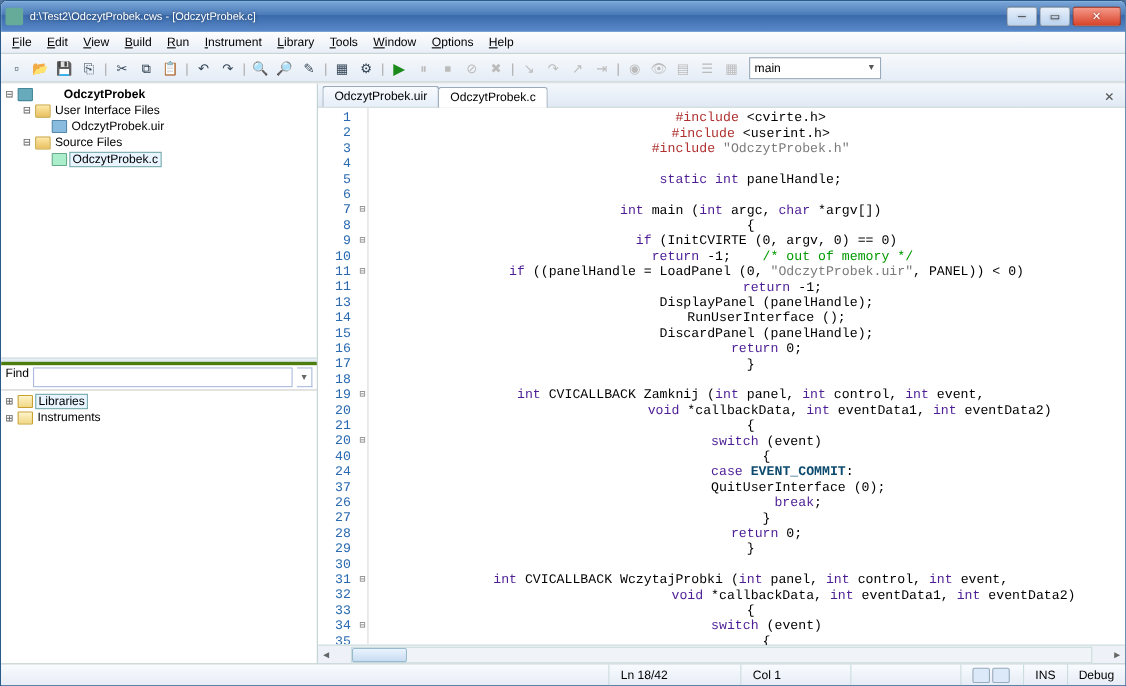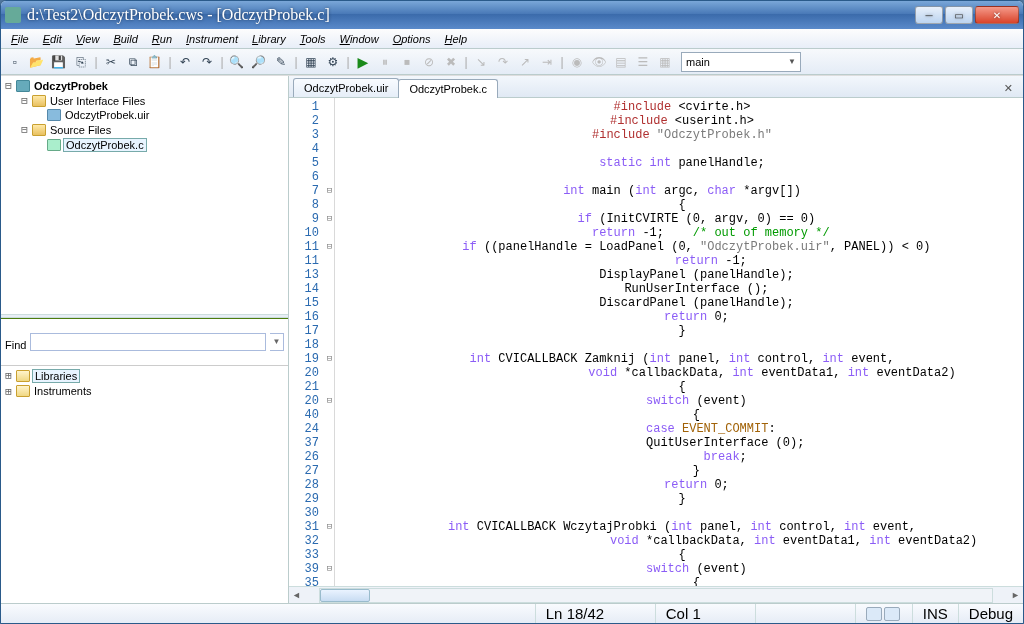--- a/index.html
+++ b/index.html
@@ -1,28 +1,28 @@
 <!DOCTYPE html>
 <html><head>
 <meta charset="utf-8">
 <style>
 * { box-sizing: border-box; margin: 0; padding: 0; }
 body { font-family: "Segoe UI", Tahoma, sans-serif; font-size: 11px; background:#5a84b0; width:1024px; height:624px; overflow:hidden; }
 
 .window { width:1024px; height:624px; border:1px solid #2a5a8a; background:#fff; display:flex; flex-direction:column; border-radius:6px 6px 0 0; overflow:hidden; box-shadow:0 0 8px rgba(0,0,0,.4);}
 .titlebar { height:28px; background:linear-gradient(#7aa7d8,#4a7ab8 45%,#3a6aaa 46%,#5a8aca); display:flex; align-items:center; padding:0 4px; color:#fff; text-shadow:0 0 3px rgba(0,0,0,.5); }
 .titlebar .ticon { width:16px;height:16px;background:#6a9; border-radius:2px; margin-right:6px; display:inline-block;}
-.titlebar .title { flex:1; font-size:16px;font-family:Liberation Serif, serif; }
+.titlebar .title { flex:1; font-size:10px; }
 .winbtns { display:flex; gap:2px;}
 .winbtn { width:28px; height:18px; border:1px solid rgba(0,0,0,.3); border-radius:3px; background:linear-gradient(#e8f0fa,#bcd4f0); display:flex;align-items:center;justify-content:center; font-size:10px; color:#333;}
 .winbtn.close { background:linear-gradient(#f59a8a,#d9432a); color:#fff; width:44px;}
 .winbtn.max { }
 
 .menubar { height:20px; background:linear-gradient(#fdfdfd,#e8eef8); border-bottom:1px solid #bcc; display:flex; align-items:center; padding:0 4px; gap:2px;}
-.menubar span { padding:2px 6px; border-radius:2px;font-style:italic; }
+.menubar span { padding:2px 6px; border-radius:2px; }
 .menubar span u { text-decoration:underline; }
 
 .toolbar { height:26px; background:linear-gradient(#f7f9fc,#e4ecf6); border-bottom:1px solid #bcc; display:flex; align-items:center; padding:0 4px; gap:2px;}
 .tb { width:20px;height:20px; border:1px solid transparent; border-radius:2px; display:flex;align-items:center;justify-content:center; font-size:12px; color:#345;}
 .tb.sep { width:6px; border:none; color:#aaa;}
 .tb.dis { color:#bbb; }
 .tb.green { color:#1a8a1a; font-size:14px;}
 .combo { height:20px; width:120px; border:1px solid #9ab; background:#fff; font-size:11px; padding:0 4px; display:flex;align-items:center; justify-content:space-between; margin-left:4px;}
 .combo .ar { font-size:8px; color:#555;}
 
@@ -32,54 +32,54 @@
 .tn { white-space:nowrap; padding:1px 0; display:flex; align-items:center; gap:2px;}
 .tn .tw { display:inline-block; width:11px; text-align:center; color:#666; font-family:monospace;}
 .tn .ic { width:14px; height:12px; display:inline-block; border-radius:1px;}
 .ic.folder { background:linear-gradient(#ffe9a8,#e8c060); border:1px solid #c9a030;}
 .ic.folderc { background:linear-gradient(#fff4cc,#f0d884); border:1px solid #c9a030;}
 .ic.proj { background:#6ab; border:1px solid #489;}
 .ic.uir { background:#8bd; border:1px solid #58a;}
 .ic.cfile { background:#aec; border:1px solid #6a8;}
 .tn .lbl { padding:0 2px;}
 .tn .sel { border:1px solid #7aa; background:#e8f4ff;}
-.tn b { font-weight:bold;}
-
-.findrow { border-top:1px solid #4d7c0f; padding:14px 4px; display:flex; align-items:flex-end; gap:4px;}
+.tn b { font-weight:bold;margin-left:24px;}
+
+.findrow { border-top:3px solid #4d7c0f; padding:2px 4px; display:flex; align-items:flex-start; gap:4px;}
 .findrow input { flex:1; border:1px solid #abd; height:18px; padding:0 4px; font-size:11px; background:#fff;}
 .findrow .drp { width:14px; height:18px; border:1px solid #abd; border-left:none; display:flex;align-items:center;justify-content:center; font-size:8px; color:#666;}
 
 .tree2 { flex:1; overflow:auto; padding:2px; border-top:1px solid #ccc;}
 .left .resizer { height:4px; background:#e8eef6; border-top:1px solid #cdd; border-bottom:1px solid #cdd; cursor:row-resize;}
 
 .right { flex:1; display:flex; flex-direction:column; min-width:0;}
 .tabs { height:22px; background:linear-gradient(#f3f7fc,#e0e9f4); border-bottom:1px solid #bcc; display:flex; align-items:flex-end; padding:0 4px; gap:0;}
 .tab { padding:3px 10px 3px 10px; border:1px solid #9ab; border-bottom:none; background:linear-gradient(#f8fbff,#e6eef8); border-radius:3px 3px 0 0; margin-right:-1px; font-size:11px;}
 .tab.active { background:#fff; position:relative; top:1px;}
 .tabx { margin-left:auto; padding:2px 6px; color:#555;}
 
 .editor { flex:1; display:flex; overflow:hidden; background:#fff; font-family: "Courier New", monospace; font-size:12px; line-height:14px;}
 .gut { width:36px; background:#fff; border-right:0; text-align:right; color:#2a6ab0; padding:2px 2px 2px 0; user-select:none;}
 .gut div { height:14px; padding-right:4px;}
 .fold { width:10px; background:#fff; border-right:1px solid #d9d9d9; padding-top:2px;}
 .fold div { height:14px; text-align:center; font-size:9px; color:#777;}
 .code { flex:1; padding:2px 0 2px 6px; white-space:pre; overflow:auto;text-align:center;}
 .code .ln { height:14px;}
-.kw { color:#8b5cf6; }
+.kw { color:#4c1d95; }
 .pp { color:#b03030; }
 .str { color:#7a7a7a; }
 .cm { color:#009a00; }
-.mac { color:#a16207; }
+.mac { color:#0c4a6e;font-weight:bold; }
 
 .hscroll { height:17px; background:#eef2f8; border-top:1px solid #cdd; display:flex; align-items:center;}
 .hscroll .track { flex:1; height:15px; background:#f0f3f8; border:1px solid #cdd; position:relative; margin:0 15px;}
 .hscroll .thumb { position:absolute; left:0; width:50px; top:0; bottom:0; background:linear-gradient(#eaf3ff,#c8dcf2); border:1px solid #9bc; border-radius:2px;}
 .hscroll .arr { width:15px; text-align:center; color:#666; font-size:9px;}
 
-.status { height:20px; background:linear-gradient(#f9fbfe,#e6ecf6); border-top:1px solid #bcc; display:flex; align-items:center; font-size:15px;}
+.status { height:20px; background:linear-gradient(#f9fbfe,#e6ecf6); border-top:1px solid #bcc; display:flex; align-items:center; font-size:11px;}
 .status .cell { padding:0 10px; border-left:1px solid #cdd; height:100%; display:flex; align-items:center;}
 .status .sic { width:16px;height:14px; display:inline-block; border:1px solid #9ab; background:#dbe9f8; margin-right:2px; border-radius:2px;}
 </style>
 </head>
 <body>
 
 <div class="window">
   <div class="titlebar">
     <span class="ticon"></span>
     <span class="title">d:\Test2\OdczytProbek.cws - [OdczytProbek.c]</span>
@@ -227,21 +227,21 @@
             <div>24</div>
             <div>37</div>
             <div>26</div>
             <div>27</div>
             <div>28</div>
             <div>29</div>
             <div>30</div>
             <div>31</div>
             <div>32</div>
             <div>33</div>
-            <div>39</div>
+            <div>34</div>
             <div>35</div>
           </div>
         <div class="fold" id="foldcol">
             <div></div>
             <div></div>
             <div></div>
             <div></div>
             <div></div>
             <div></div>
             <div>⊟</div>

